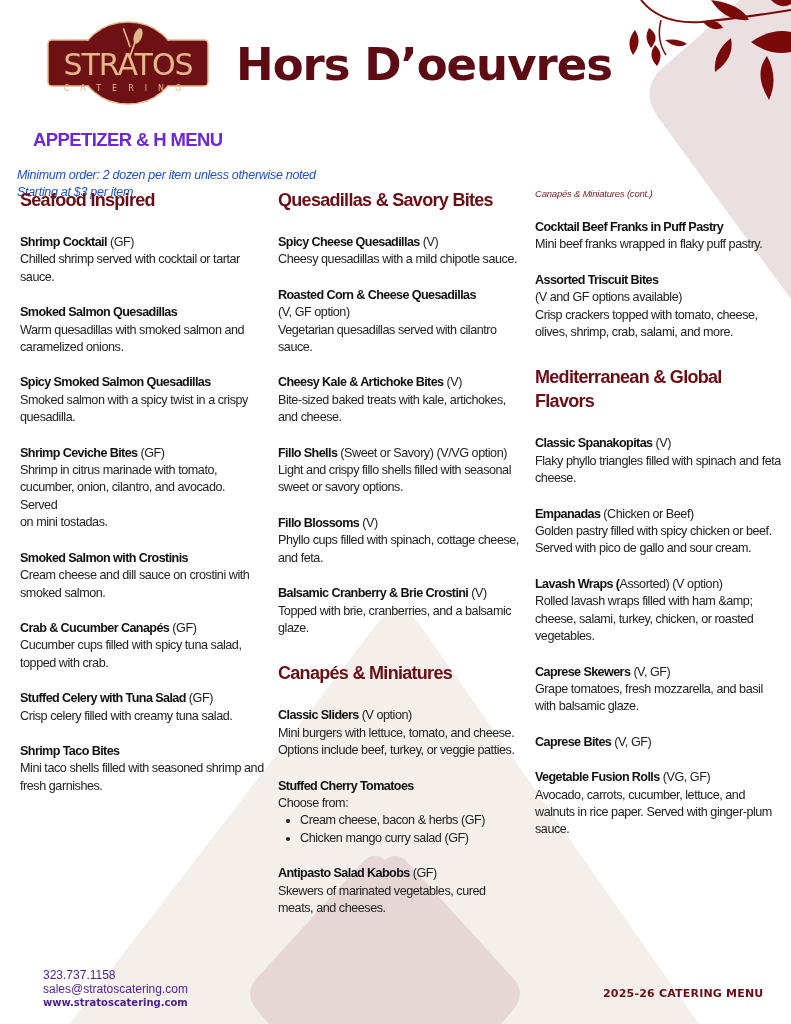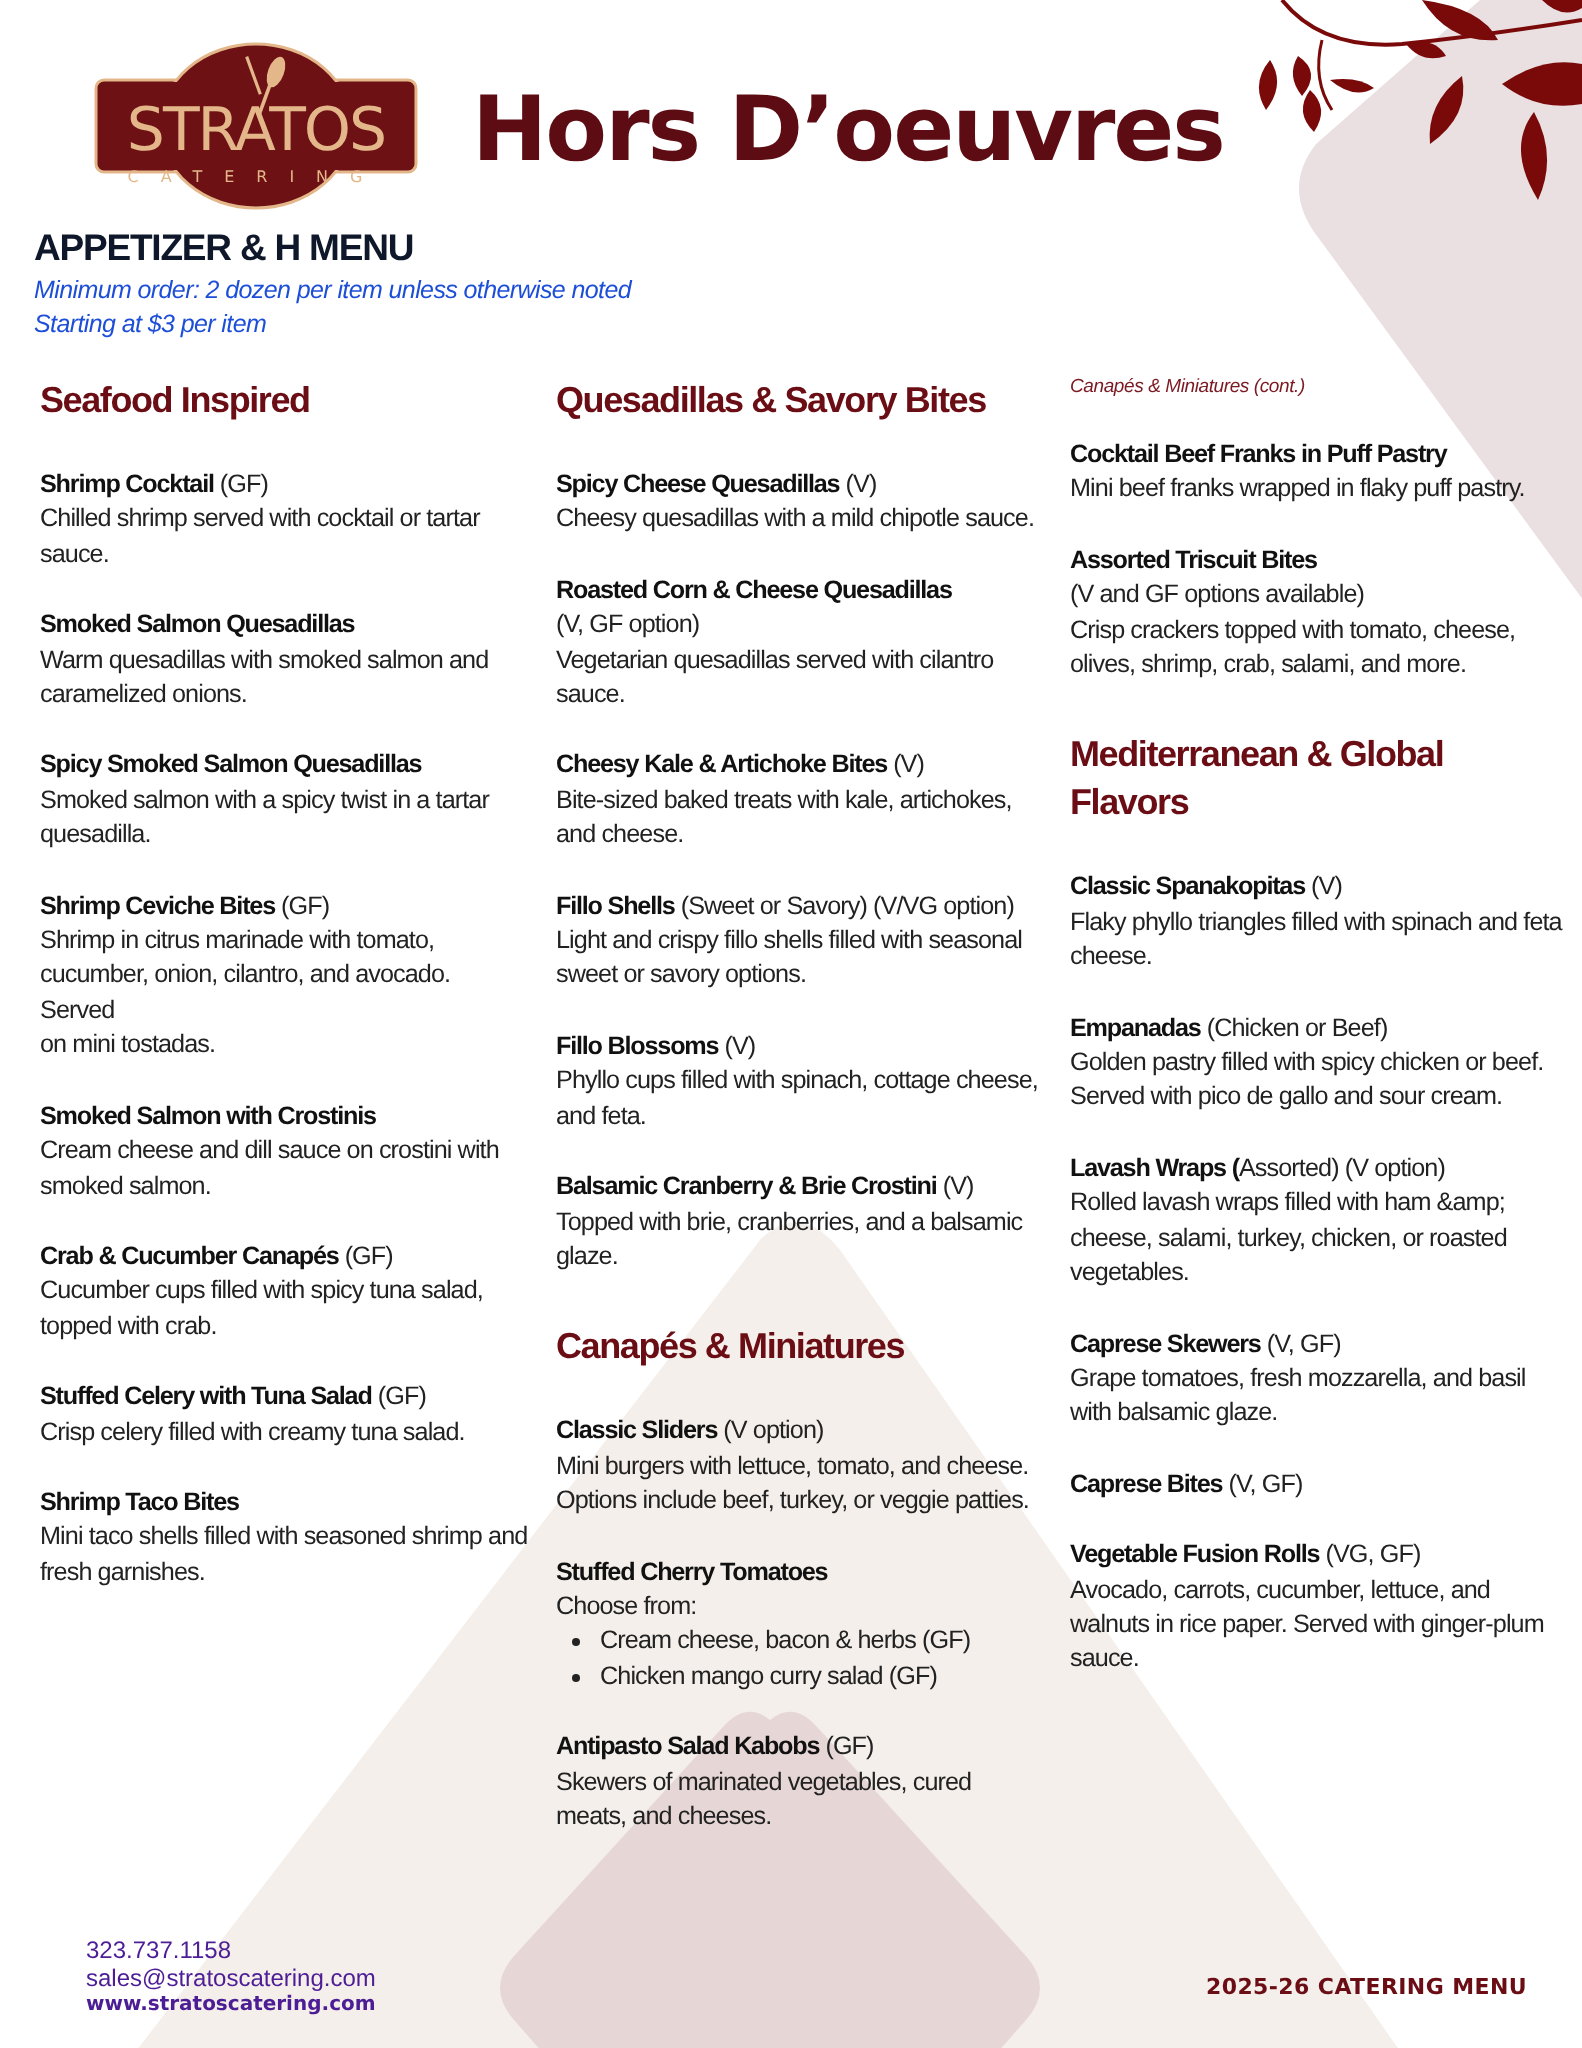--- a/index.html
+++ b/index.html
@@ -19,21 +19,21 @@
 
   .logo { position:absolute; left:46px; top:20px; width:164px; height:86px; }
   .title {
     position:absolute; left:222px; top:26px;
     font-family:"DejaVu Sans", sans-serif; font-weight:bold;
     font-size:45px; letter-spacing:-1px; color:#5c0c12;
     margin:14px; line-height:1.1;
   }
   .intro { position:absolute; left:17px; top:113px; }
   .intro h2 {
-    margin:0; font-size:18.5px; font-weight:bold; color:#0f172a;
+    margin:16px; font-size:18.5px; font-weight:bold; color:#6d28d9;
     letter-spacing:-0.6px;
   }
   .intro p { margin:2px 0 0 0; font-style:italic; font-size:12.5px; color:#1d4ed8; line-height:17px; letter-spacing:-0.3px; }
   .intro p + p { margin-top:0; }
 
   .col { position:absolute; top:188px; }
   .col1 { left:20px; width:245px; }
   .col2 { left:278px; width:245px; }
   .col3 { left:535px; width:250px; }
 
@@ -102,21 +102,21 @@
 <div class="intro">
   <h2>APPETIZER &amp; H MENU</h2>
   <p>Minimum order: 2 dozen per item unless otherwise noted</p>
   <p>Starting at $3 per item</p>
 </div>
 
 <div class="col col1">
     <h3 class="section-title">Seafood Inspired</h3>
     <div class="item"><span class="item-name">Shrimp Cocktail</span><span class="item-tag"> (GF)</span><span class="item-desc">Chilled shrimp served with cocktail or tartar sauce.</span></div>
     <div class="item"><span class="item-name">Smoked Salmon Quesadillas</span><span class="item-desc">Warm quesadillas with smoked salmon and caramelized onions.</span></div>
-    <div class="item"><span class="item-name">Spicy Smoked Salmon Quesadillas</span><span class="item-desc">Smoked salmon with a spicy twist in a tartar quesadilla.</span></div>
+    <div class="item"><span class="item-name">Spicy Smoked Salmon Quesadillas</span><span class="item-desc">Smoked salmon with a spicy twist in a crispy quesadilla.</span></div>
     <div class="item"><span class="item-name">Shrimp Ceviche Bites</span><span class="item-tag"> (GF)</span><span class="item-desc">Shrimp in citrus marinade with tomato, cucumber, onion, cilantro, and avocado. Served</span><span class="item-desc">on mini tostadas.</span></div>
     <div class="item"><span class="item-name">Smoked Salmon with Crostinis</span><span class="item-desc">Cream cheese and dill sauce on crostini with smoked salmon.</span></div>
     <div class="item"><span class="item-name">Crab &amp; Cucumber Canapés</span><span class="item-tag"> (GF)</span><span class="item-desc">Cucumber cups filled with spicy tuna salad, topped with crab.</span></div>
     <div class="item"><span class="item-name">Stuffed Celery with Tuna Salad</span><span class="item-tag"> (GF)</span><span class="item-desc">Crisp celery filled with creamy tuna salad.</span></div>
     <div class="item"><span class="item-name">Shrimp Taco Bites</span><span class="item-desc">Mini taco shells filled with seasoned shrimp and fresh garnishes.</span></div>
   </div>
 <div class="col col2">
     <h3 class="section-title">Quesadillas &amp; Savory Bites</h3>
     <div class="item"><span class="item-name">Spicy Cheese Quesadillas</span><span class="item-tag"> (V)</span><span class="item-desc">Cheesy quesadillas with a mild chipotle sauce.</span></div>
     <div class="item"><span class="item-name">Roasted Corn &amp; Cheese Quesadillas</span><span class="item-desc">(V, GF option)</span><span class="item-desc">Vegetarian quesadillas served with cilantro sauce.</span></div>

